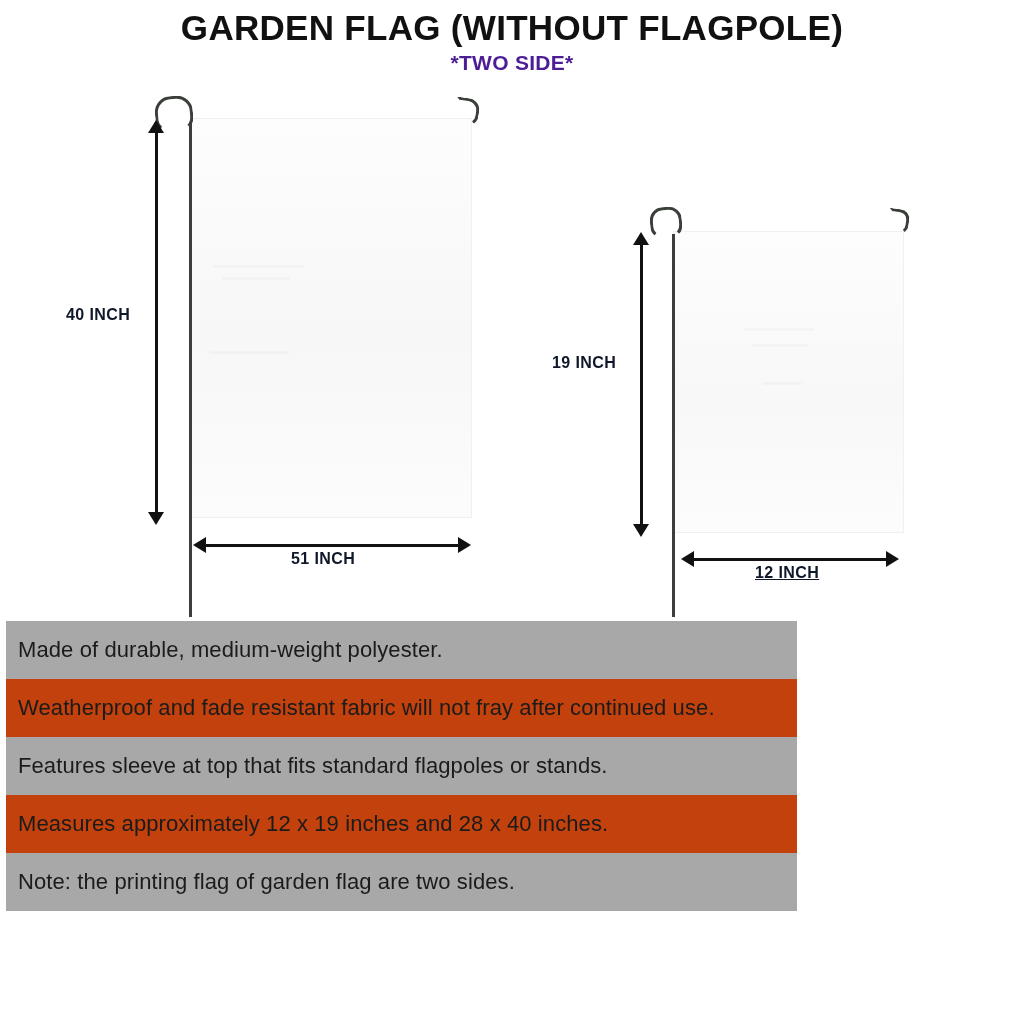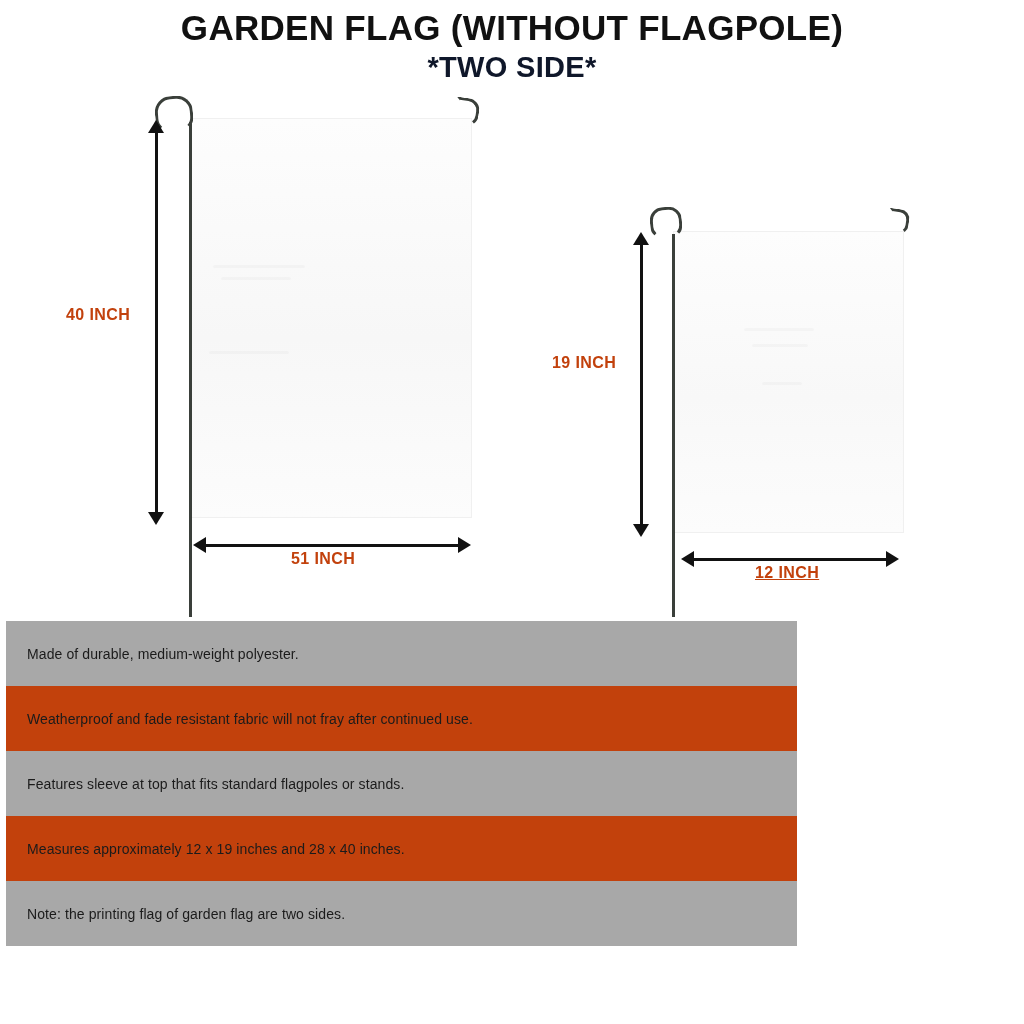--- a/index.html
+++ b/index.html
@@ -25,25 +25,25 @@
     text-align: center;
   }
   .title-line1 {
     font-size: 35px;
     font-weight: bold;
     letter-spacing: 0.3px;
     line-height: 1.25;
     color: #111111;
   }
   .title-line2 {
-    font-size: 29px;
+    font-size: 21px;
     font-weight: bold;
     letter-spacing: 0.3px;
     line-height: 1.2;
-    color: #0f172a;
+    color: #4c1d95;
   }
 
   
   .flag {
     position: absolute;
     background: #fbfbfb;
     border: 1px solid #f0f0f0;
     box-shadow: 0 0 0 0 rgba(0,0,0,0);
   }
   .flag-large {
@@ -148,38 +148,38 @@
   .arrow-right {
     border-top: 8px solid transparent;
     border-bottom: 8px solid transparent;
     border-left: 13px solid #111111;
   }
   .dim-label {
     position: absolute;
     font-size: 16px;
     font-weight: bold;
     letter-spacing: 0.4px;
-    color: #c2410c;
+    color: #0f172a;
     white-space: nowrap;
   }
 
   
   .features {
     position: absolute;
     left: 6px;
     top: 621px;
     width: 791px;
   }
   .feature-row {
-    height: 65px;
+    height: 58px;
     display: flex;
     align-items: center;
-    padding-left: 21px;
+    padding-left: 12px;
     box-sizing: border-box;
-    font-size: 14px;
+    font-size: 22px;
     color: #1b1b1b;
     letter-spacing: 0.1px;
   }
   .feature-row.shaded { background: #a8a8a8; }
   .feature-row.plain { background: #c2410c; }
 </style>
 </head>
 <body>
 
 <div class="title-block">

